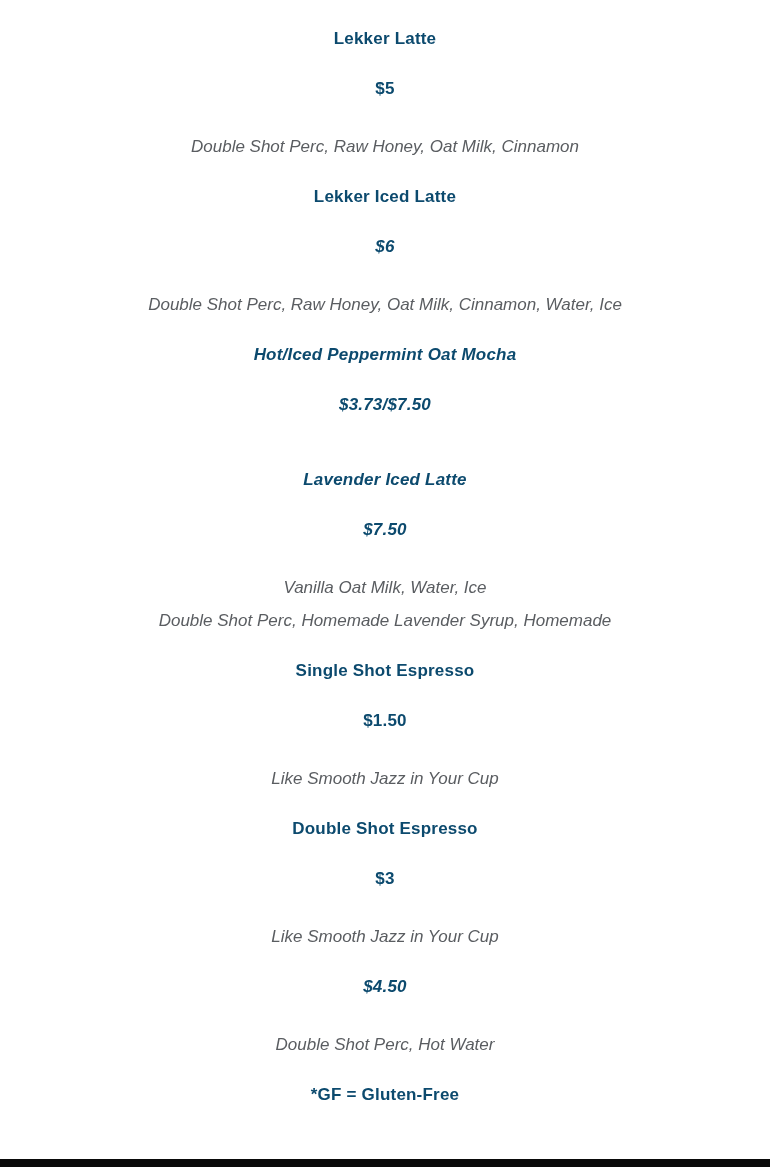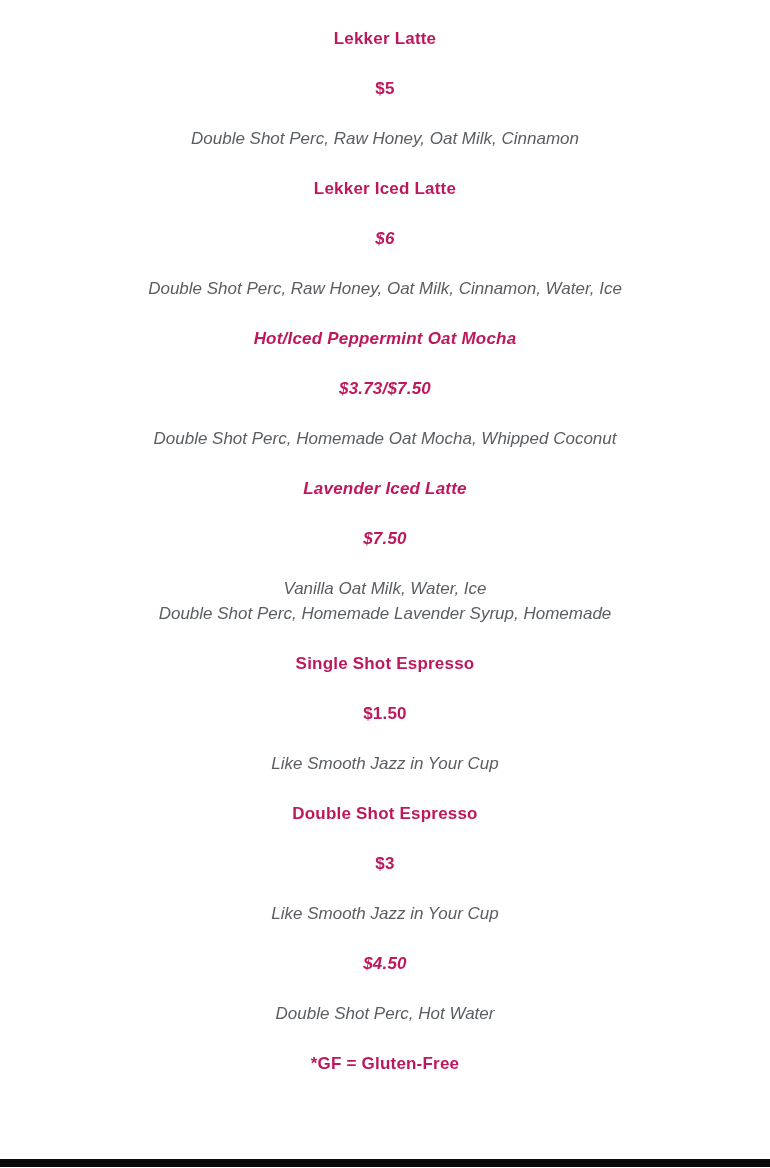--- a/index.html
+++ b/index.html
@@ -16,28 +16,28 @@
     text-align: center;
     font-size: 17px;
   }
   .menu p {
     margin: 0;
     padding: 12.5px 0;
     line-height: 25px;
   }
   .item-name, .item-price, .footnote {
     font-weight: 700;
-    color: #be185d;
+    color: #0c4a6e;
     letter-spacing: 0.2px;
   }
   .item-desc {
     color: #5a5d61;
     font-style: italic;
   }
-  .desc-line { display: block; }
+  .desc-line { display: block; margin-top: 8px; }
   .italic { font-style: italic; }
   .footer-bar {
     position: absolute;
     left: 0;
     top: 1159px;
     width: 770px;
     height: 8px;
     background: #0a0a0a;
   }
 </style>
@@ -60,21 +60,20 @@
       <p class="item-price italic">$6</p>
       <p class="item-desc">
         <span class="desc-line">Double Shot Perc, Raw Honey, Oat Milk, Cinnamon, Water, Ice</span>
       </p>
     </section>
 
     <section class="menu-item">
       <p class="item-name italic">Hot/Iced Peppermint Oat Mocha</p>
       <p class="item-price italic">$3.73/$7.50</p>
       <p class="item-desc">
-        <span class="desc-line">Double Shot Perc, Homemade Oat Mocha, Whipped Coconut</span>
       </p>
     </section>
 
     <section class="menu-item">
       <p class="item-name italic">Lavender Iced Latte</p>
       <p class="item-price italic">$7.50</p>
       <p class="item-desc">
         <span class="desc-line">Vanilla Oat Milk, Water, Ice</span>
         <span class="desc-line">Double Shot Perc, Homemade Lavender Syrup, Homemade</span>
       </p>

